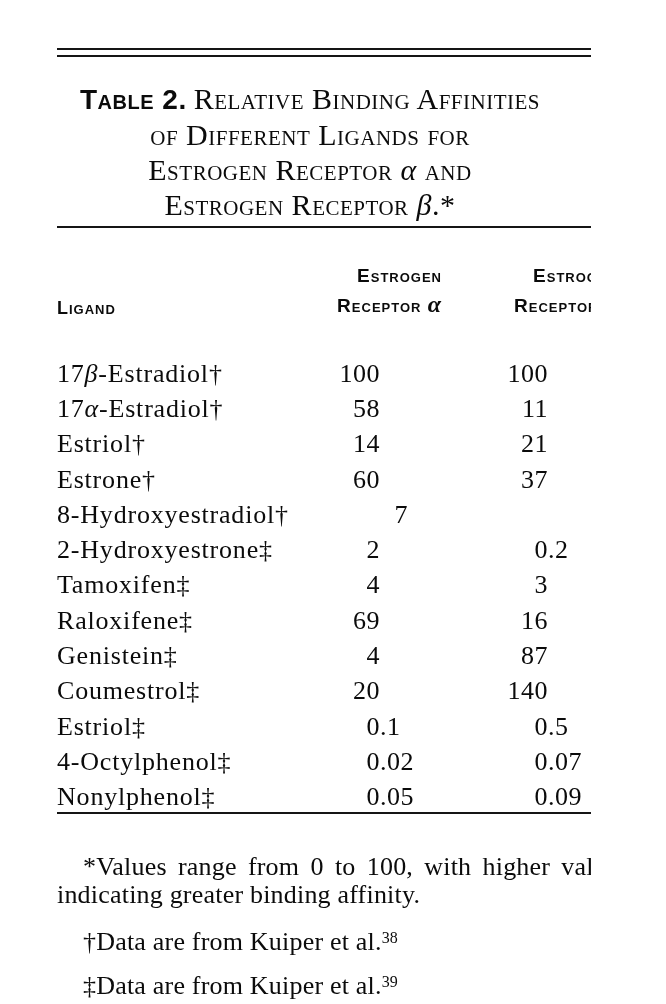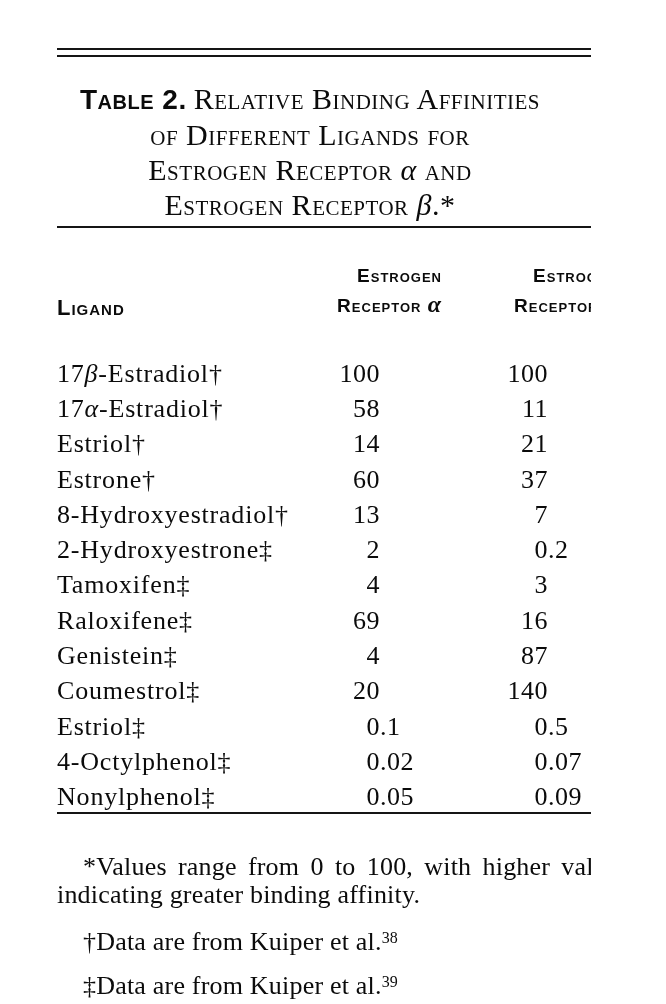--- a/index.html
+++ b/index.html
@@ -53,21 +53,21 @@
     position: absolute;
     font-family: "Liberation Sans", sans-serif;
     font-weight: bold;
     font-variant: small-caps;
     letter-spacing: 1px;
     color: #0b0b0b;
   }
   .h-ligand {
     left: 57px;
     top: 297px;
-    font-size: 22px;
+    font-size: 18px;
     line-height: 22px;
   }
   .h-col {
     top: 261px;
     width: 152px;
     text-align: right;
     font-size: 19px;
     line-height: 29px;
   }
   .h-alpha { left: 290px; }
@@ -165,21 +165,20 @@
     </div>
 
     <div class="trow">
       <div class="c-ligand">Estrone†</div>
       <div class="c-val c-a"><span class="vint">60</span><span class="vfrac"></span></div>
       <div class="c-val c-b"><span class="vint">37</span><span class="vfrac"></span></div>
     </div>
 
     <div class="trow">
       <div class="c-ligand">8-Hydroxyestradiol†</div>
-      <div class="c-val c-a"><span class="vint">13</span><span class="vfrac"></span></div>
       <div class="c-val c-b"><span class="vint">7</span><span class="vfrac"></span></div>
     </div>
 
     <div class="trow">
       <div class="c-ligand">2-Hydroxyestrone‡</div>
       <div class="c-val c-a"><span class="vint">2</span><span class="vfrac"></span></div>
       <div class="c-val c-b"><span class="vint">0</span><span class="vfrac">.2</span></div>
     </div>
 
     <div class="trow">

